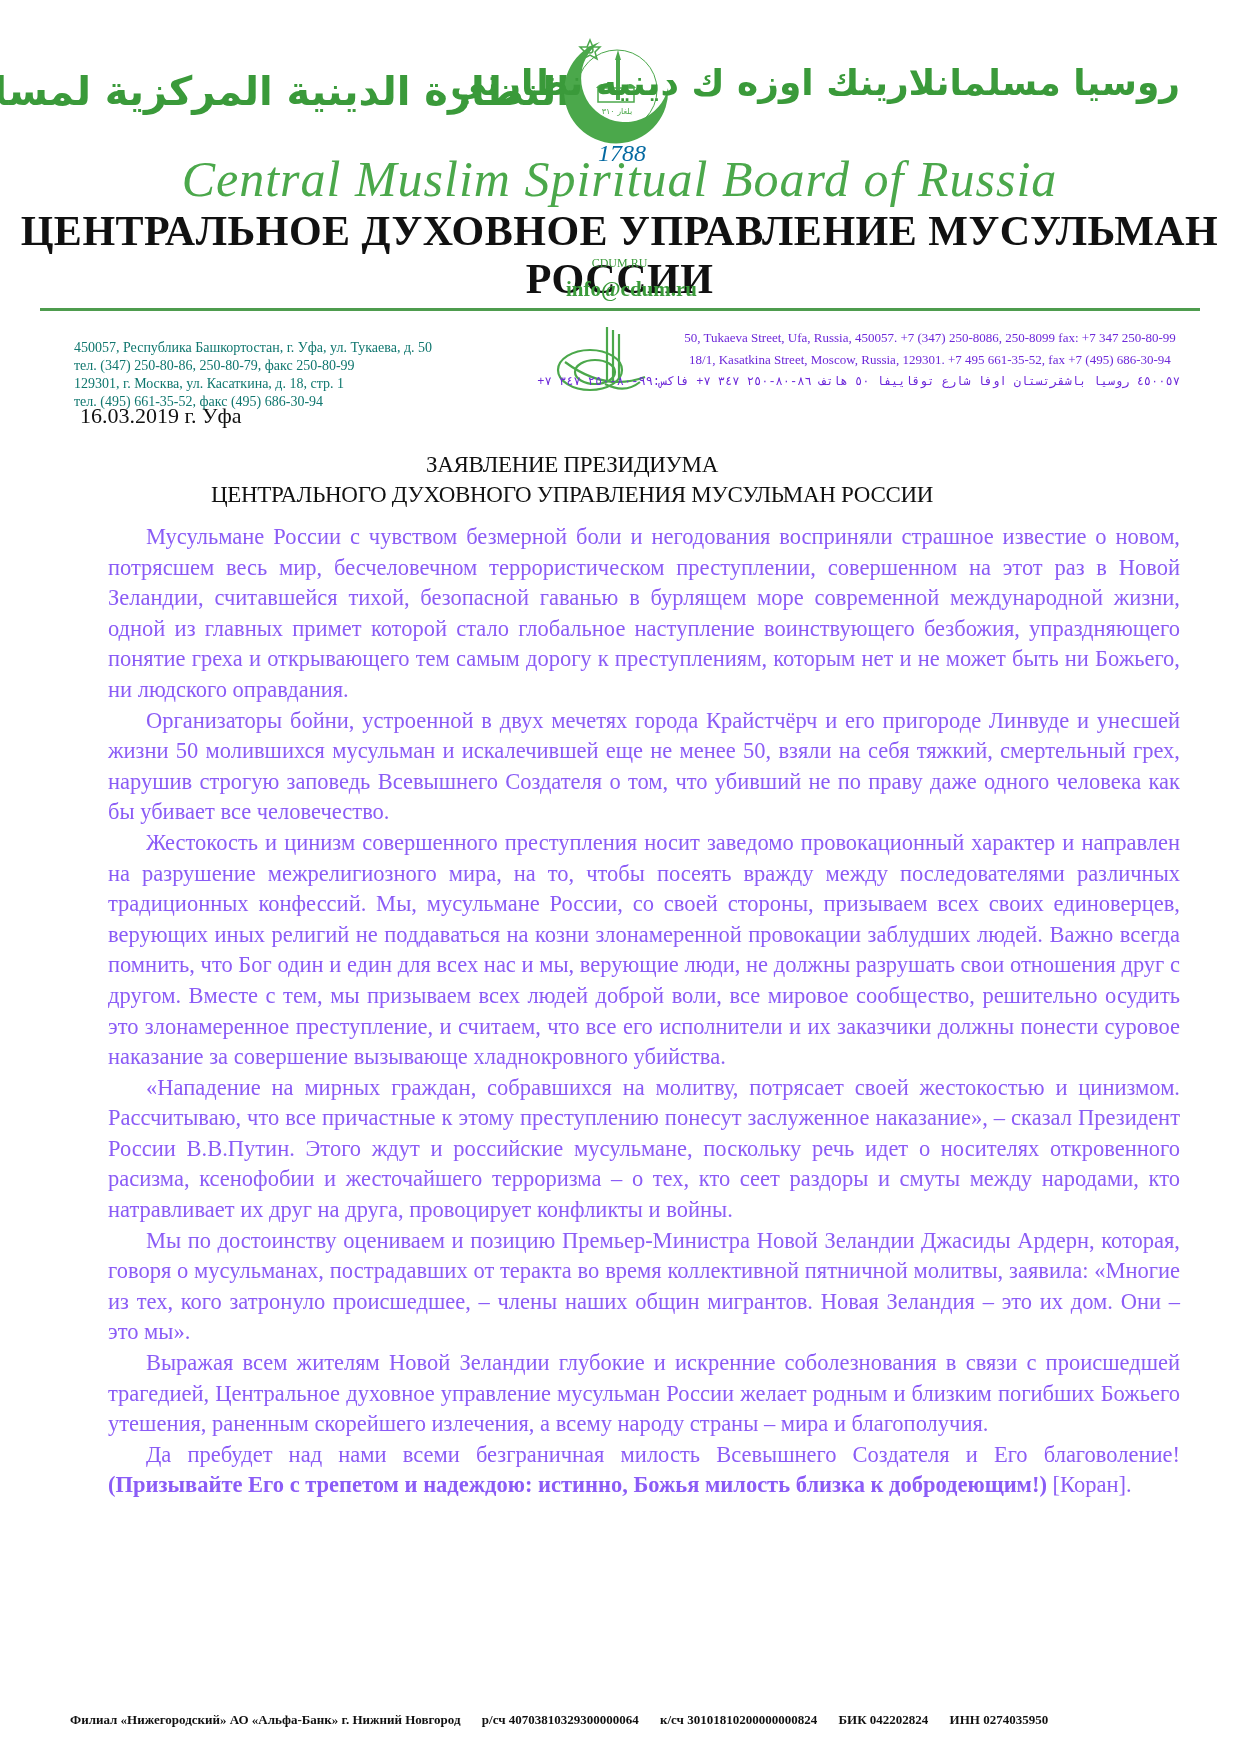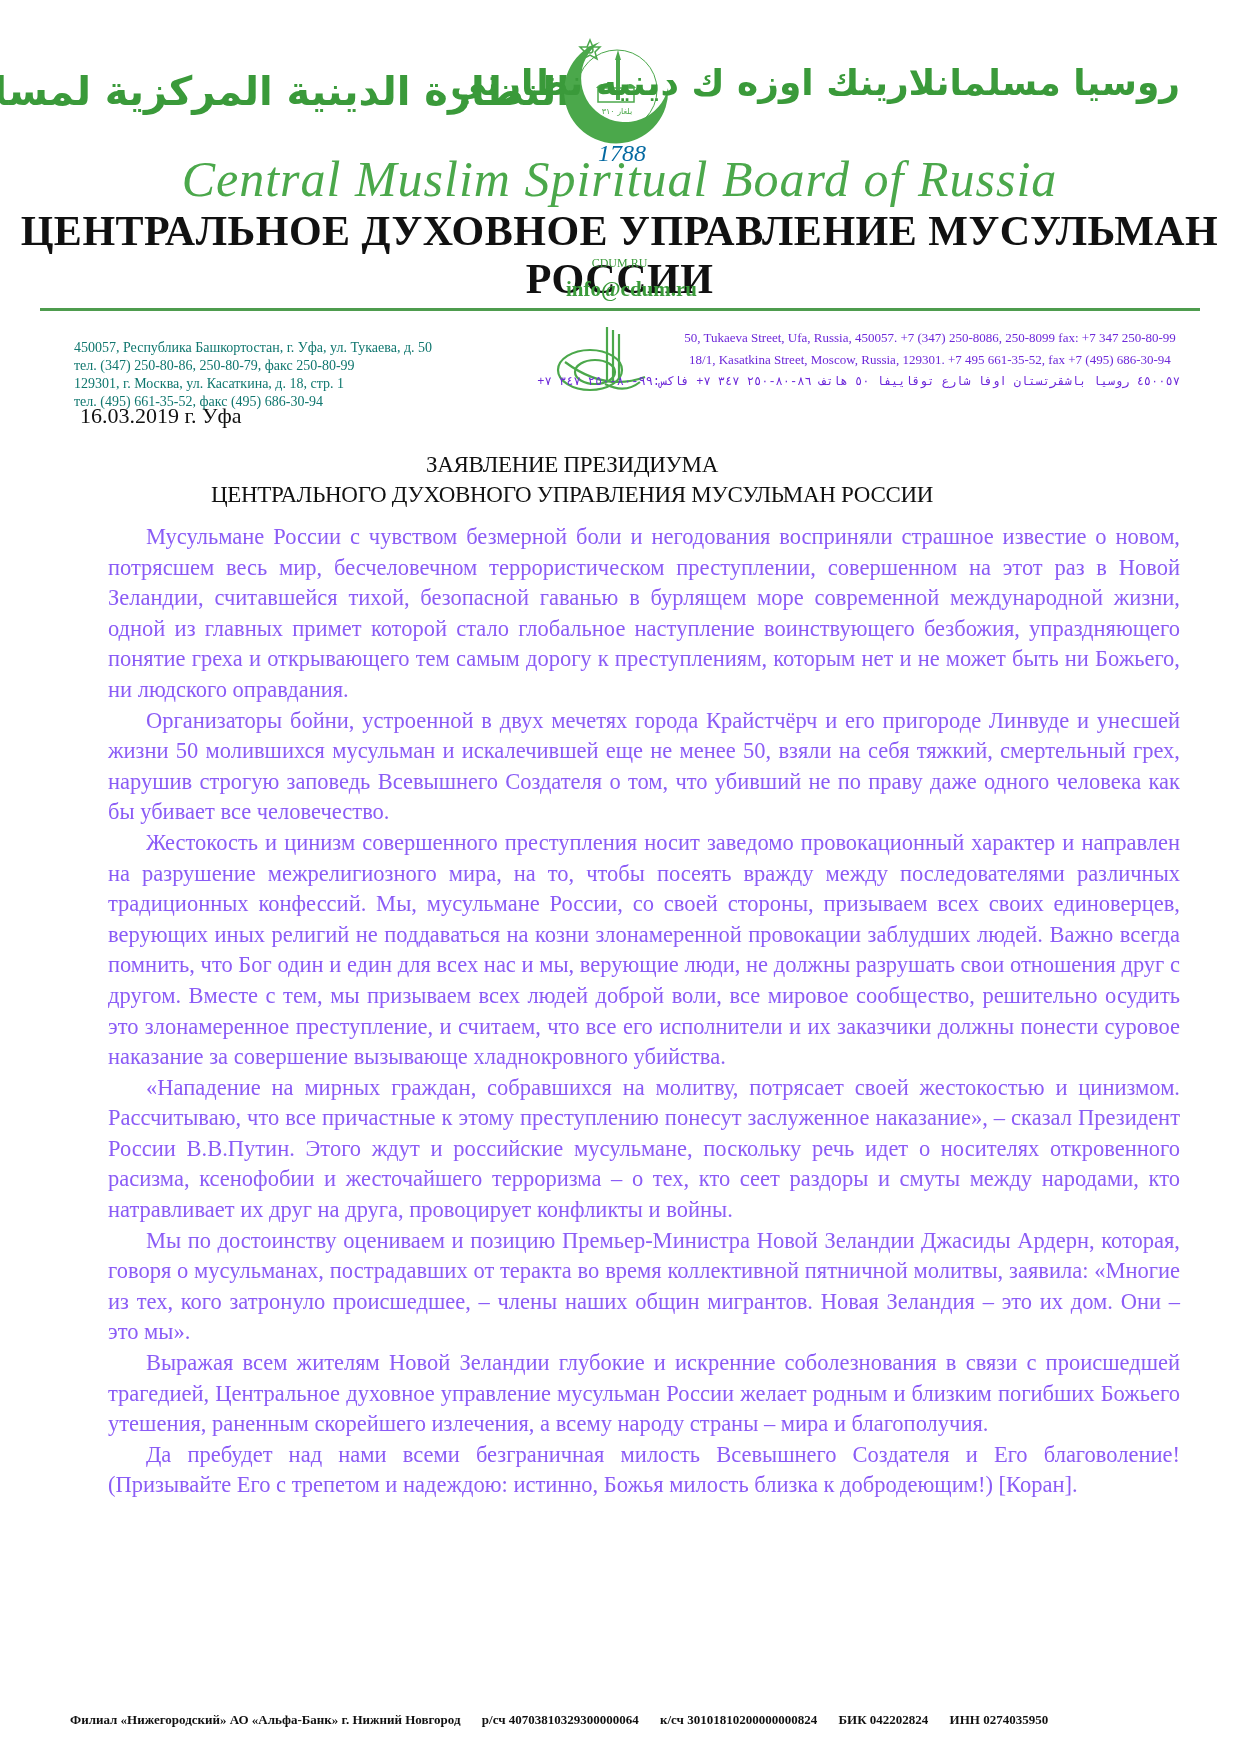--- a/index.html
+++ b/index.html
@@ -42,21 +42,21 @@
   
   .heading {
     left: 0; width: 1144px; top: 450px; text-align: center; font-size: 23px; line-height: 30px;
     color: #111; letter-spacing: -0.3px;
   }
   .body {
     left: 108px; top: 522px; width: 1072px; font-size: 22.5px; line-height: 30.6px;
     text-align: justify; color: #8b5cf6;
   }
   .body p { margin: 0; text-indent: 38px; }
-  .body b { font-weight: normal; }
+  .body b { font-weight: bold; }
 
   .footer {
     left: 70px; top: 1700px; width: 1110px; font-size: 13px; font-weight: bold; color: #111;
     white-space: nowrap;
     margin-top: 12px;
   }
   .footer span { margin-right: 18px; }
 </style>
 </head>
 <body>

